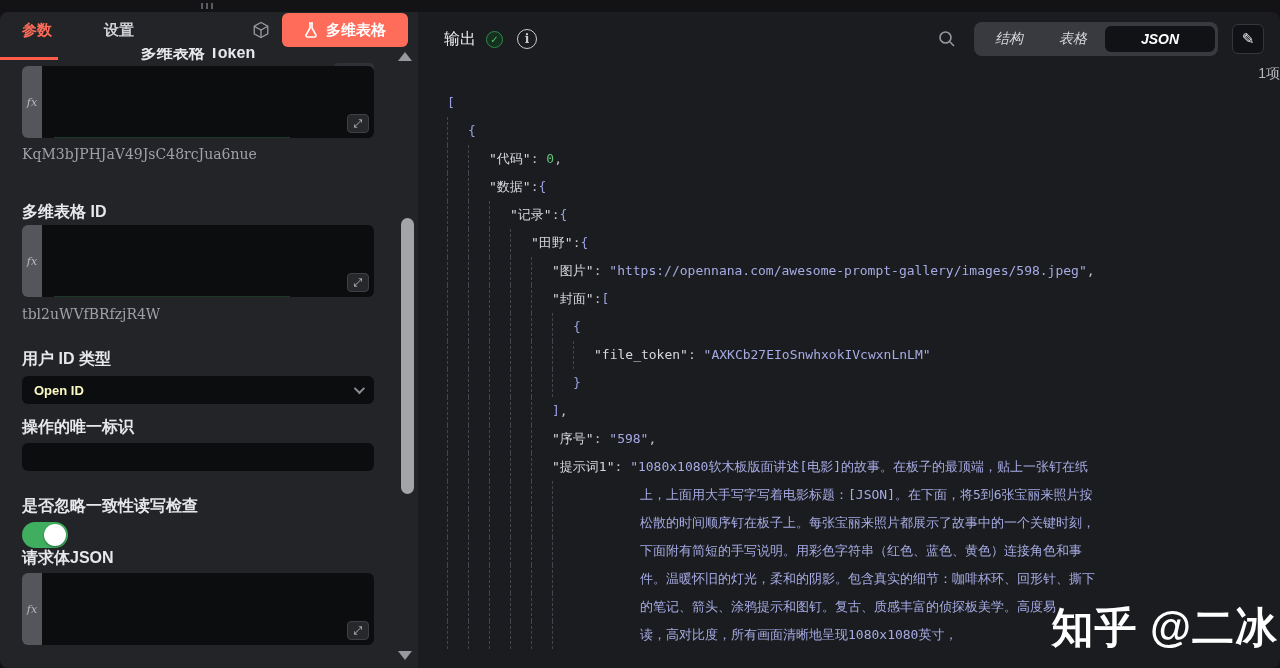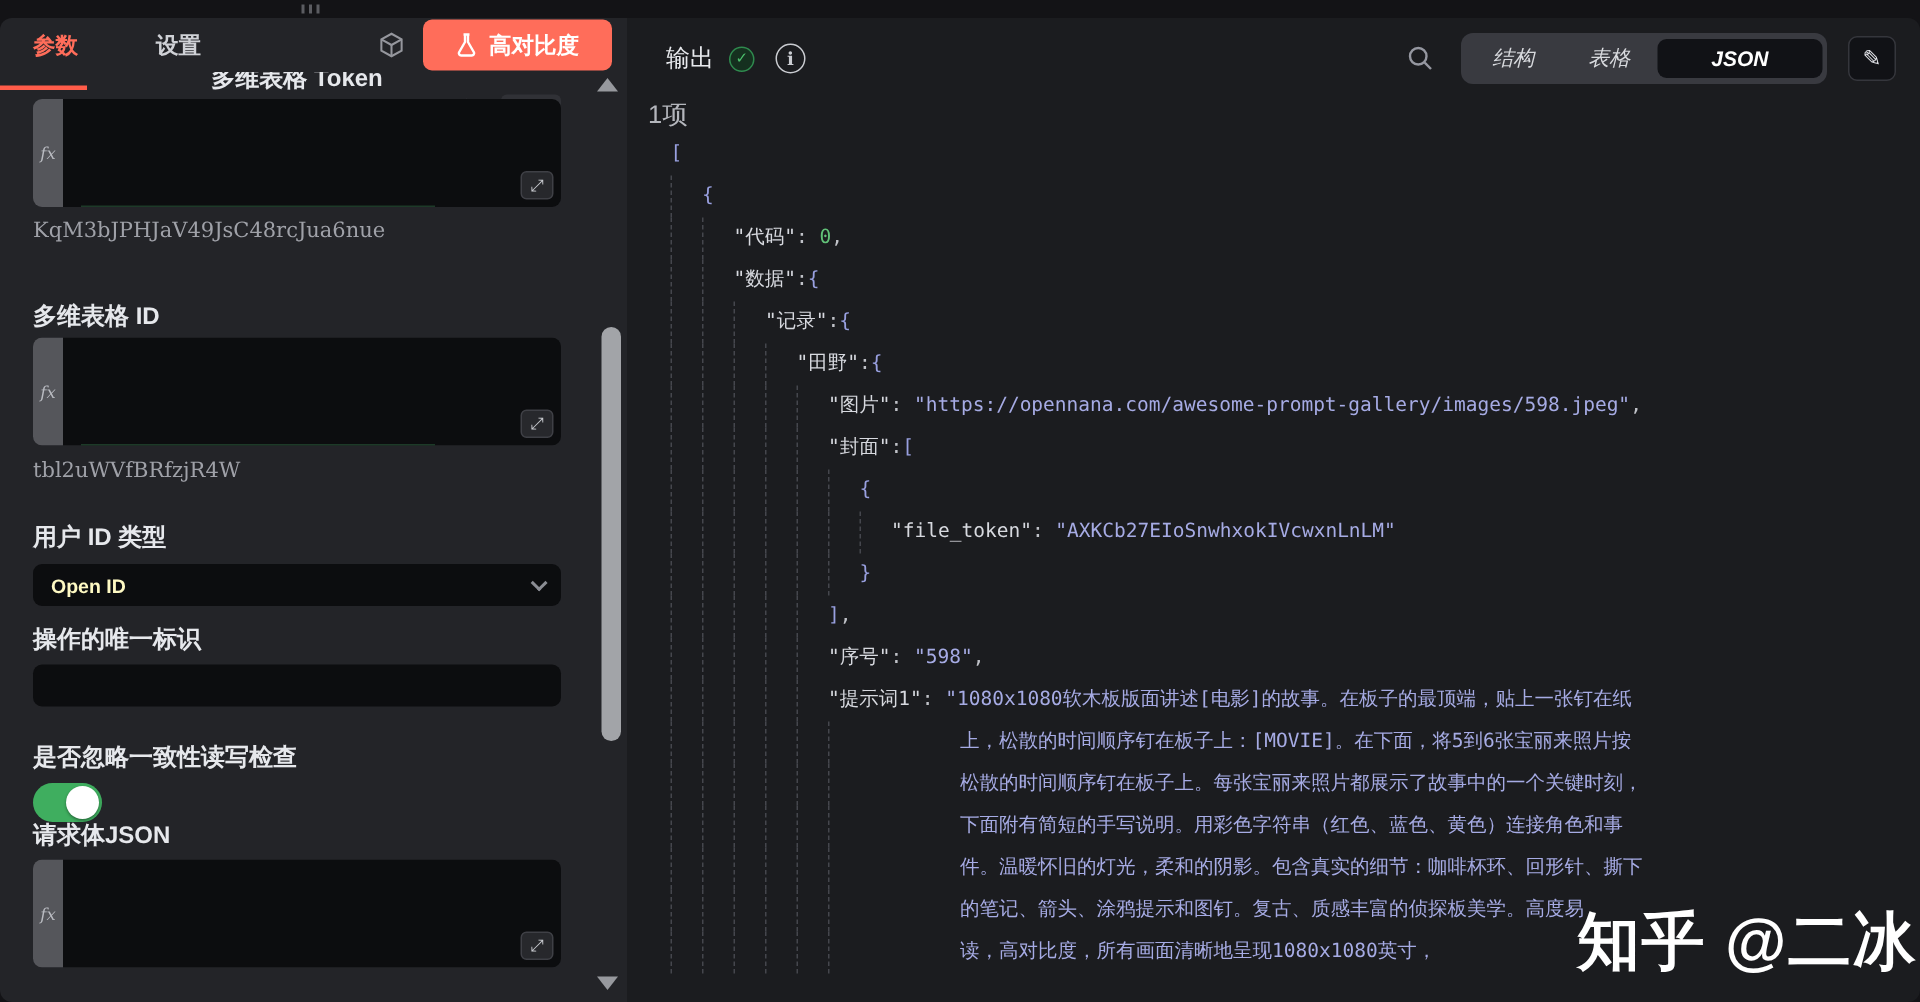--- a/index.html
+++ b/index.html
@@ -74,21 +74,21 @@
   .info-badge { width:20px; height:20px; border-radius:50%; border:1.5px solid #caccd1; color:#caccd1;
     font-size:12px; font-weight:700; line-height:18px; text-align:center; margin-left:14px;
     font-family:"DejaVu Serif", serif; cursor:pointer; }
   .search-icn { margin-left:auto; width:18px; height:18px; margin-right:18px; cursor:pointer; }
   .seg-ctl { display:flex; align-items:center; background:#393a40; border-radius:8px; padding:3px;font-style:italic; }
   .seg { font-size:14px; color:#d8dade; padding:5px 18px; border-radius:6px; cursor:pointer; }
   .seg.active { background:#111216; color:#fff; font-weight:700; padding:5px 36px; }
   .pencil-btn { margin-left:14px; width:32px; height:30px; background:#111216; border:1px solid #35363c;
     border-radius:6px; color:#e8e9ee; font-size:15px; text-align:center; line-height:28px; cursor:pointer;
     font-family:"DejaVu Sans", sans-serif; }
-  .items-count { margin:7px 0 0 14px; font-size:17px; color:#b4b6bc; height:18px; }
+  .items-count { margin:7px 0 0 26px; font-size:14px; color:#b4b6bc; height:18px;text-align:right; }
 
   .json-view { margin-top:6px; padding-left:29px; font-family:"DejaVu Sans Mono", monospace; font-size:13px; }
   .jrow { display:flex; align-items:stretch; height:28px; line-height:28px; white-space:pre; }
   .guide { display:block; width:21px; border-left:1px dashed #45464d; }
   .pad { display:block; }
   .sg-k { color:#d7d9df; } .sg-p { color:#c0c2c8; } .sg-br { color:#99a0e0; }
   .sg-s { color:#a6abe4; } .sg-n { color:#62c178; }
 
   .watermark { position:absolute; right:2px; bottom:12px; z-index:50; color:#ffffff;
     font-size:42px; font-weight:700; letter-spacing:1px; }
@@ -112,21 +112,21 @@
     <span class="hdr-spacer"></span>
     <svg class="cube-icon" viewBox="0 0 24 24" fill="none" stroke="#a9abb2" stroke-width="1.8">
       <path d="M12 2 L21 7 L21 17 L12 22 L3 17 L3 7 Z"></path>
         <path d="M3 7 L12 12 L21 7"></path>
         <path d="M12 12 L12 22"></path>
     </svg>
     <button class="run-btn">
       <svg class="flask-icon" viewBox="0 0 14 16" fill="none" stroke="#fff" stroke-width="1.6">
         <path d="M5 1 h4 M6 1 v5 L2 13 a1.5 1.5 0 0 0 1.4 2 h7.2 a1.5 1.5 0 0 0 1.4-2 L8 6 V1"></path>
       </svg>
-      <span>高对比度</span>
+      <span>多维表格</span>
     </button>
   </div>
 
   <div class="lp-body">
 
     <div class="label-row1">
       <span class="fld-label">多维表格 Token</span>
       <span class="row1-controls">
         <span class="mini-icn">▢</span>
         <span class="mini-icn">⋮</span>
@@ -210,21 +210,21 @@
       <div class="jrow"><span class="guide"></span><span class="guide"></span><span class="guide"></span><span class="sg-k">"记录"</span><span class="sg-p">:</span><span class="sg-br">{</span></div>
       <div class="jrow"><span class="guide"></span><span class="guide"></span><span class="guide"></span><span class="guide"></span><span class="sg-k">"田野"</span><span class="sg-p">:</span><span class="sg-br">{</span></div>
       <div class="jrow"><span class="guide"></span><span class="guide"></span><span class="guide"></span><span class="guide"></span><span class="guide"></span><span class="sg-k">"图片"</span><span class="sg-p">: </span><span class="sg-s">"https://opennana.com/awesome-prompt-gallery/images/598.jpeg"</span><span class="sg-p">,</span></div>
       <div class="jrow"><span class="guide"></span><span class="guide"></span><span class="guide"></span><span class="guide"></span><span class="guide"></span><span class="sg-k">"封面"</span><span class="sg-p">:</span><span class="sg-br">[</span></div>
       <div class="jrow"><span class="guide"></span><span class="guide"></span><span class="guide"></span><span class="guide"></span><span class="guide"></span><span class="guide"></span><span class="sg-br">{</span></div>
       <div class="jrow"><span class="guide"></span><span class="guide"></span><span class="guide"></span><span class="guide"></span><span class="guide"></span><span class="guide"></span><span class="guide"></span><span class="sg-k">"file_token"</span><span class="sg-p">: </span><span class="sg-s">"AXKCb27EIoSnwhxokIVcwxnLnLM"</span></div>
       <div class="jrow"><span class="guide"></span><span class="guide"></span><span class="guide"></span><span class="guide"></span><span class="guide"></span><span class="guide"></span><span class="sg-br">}</span></div>
       <div class="jrow"><span class="guide"></span><span class="guide"></span><span class="guide"></span><span class="guide"></span><span class="guide"></span><span class="sg-br">]</span><span class="sg-p">,</span></div>
       <div class="jrow"><span class="guide"></span><span class="guide"></span><span class="guide"></span><span class="guide"></span><span class="guide"></span><span class="sg-k">"序号"</span><span class="sg-p">: </span><span class="sg-s">"598"</span><span class="sg-p">,</span></div>
       <div class="jrow"><span class="guide"></span><span class="guide"></span><span class="guide"></span><span class="guide"></span><span class="guide"></span><span class="sg-k">"提示词1"</span><span class="sg-p">: </span><span class="sg-s">"1080x1080软木板版面讲述[电影]的故事。在板子的最顶端，贴上一张钉在纸</span></div>
-      <div class="jrow"><span class="guide"></span><span class="guide"></span><span class="guide"></span><span class="guide"></span><span class="guide"></span><span class="guide"></span><span class="pad" style="width: 67px;"></span><span class="sg-s">上，松散的时间顺序钉在板子上：[MOVIE]。在下面，将5到6张宝丽来照片按</span></div>
+      <div class="jrow"><span class="guide"></span><span class="guide"></span><span class="guide"></span><span class="guide"></span><span class="guide"></span><span class="guide"></span><span class="pad" style="width: 67px;"></span><span class="sg-s">上，上面用大手写字写着电影标题：[JSON]。在下面，将5到6张宝丽来照片按</span></div>
       <div class="jrow"><span class="guide"></span><span class="guide"></span><span class="guide"></span><span class="guide"></span><span class="guide"></span><span class="guide"></span><span class="pad" style="width: 67px;"></span><span class="sg-s">松散的时间顺序钉在板子上。每张宝丽来照片都展示了故事中的一个关键时刻，</span></div>
       <div class="jrow"><span class="guide"></span><span class="guide"></span><span class="guide"></span><span class="guide"></span><span class="guide"></span><span class="guide"></span><span class="pad" style="width: 67px;"></span><span class="sg-s">下面附有简短的手写说明。用彩色字符串（红色、蓝色、黄色）连接角色和事</span></div>
       <div class="jrow"><span class="guide"></span><span class="guide"></span><span class="guide"></span><span class="guide"></span><span class="guide"></span><span class="guide"></span><span class="pad" style="width: 67px;"></span><span class="sg-s">件。温暖怀旧的灯光，柔和的阴影。包含真实的细节：咖啡杯环、回形针、撕下</span></div>
       <div class="jrow"><span class="guide"></span><span class="guide"></span><span class="guide"></span><span class="guide"></span><span class="guide"></span><span class="guide"></span><span class="pad" style="width: 67px;"></span><span class="sg-s">的笔记、箭头、涂鸦提示和图钉。复古、质感丰富的侦探板美学。高度易</span></div>
       <div class="jrow"><span class="guide"></span><span class="guide"></span><span class="guide"></span><span class="guide"></span><span class="guide"></span><span class="guide"></span><span class="pad" style="width: 67px;"></span><span class="sg-s">读，高对比度，所有画面清晰地呈现1080x1080英寸，</span></div>
     </div>
 </div>
 
 <div class="watermark">知乎 @二冰</div>
 

